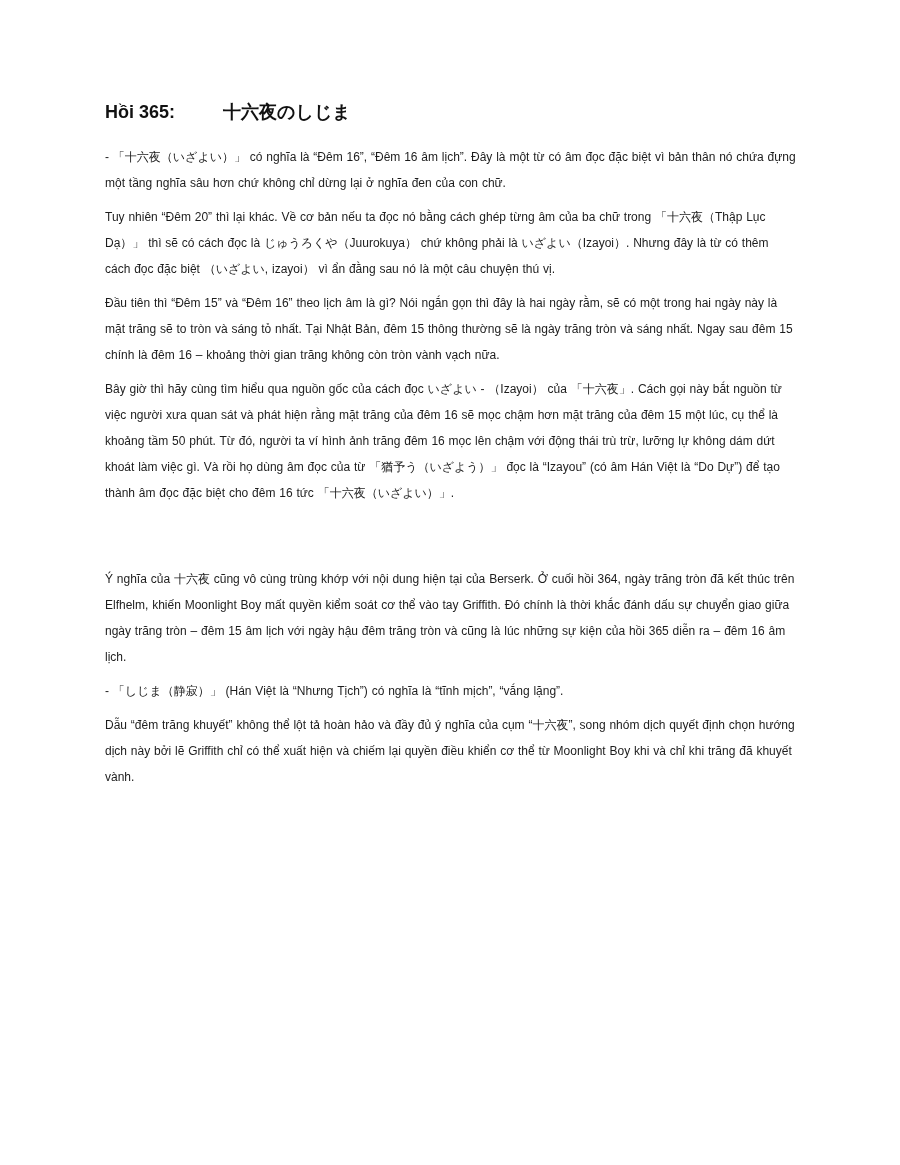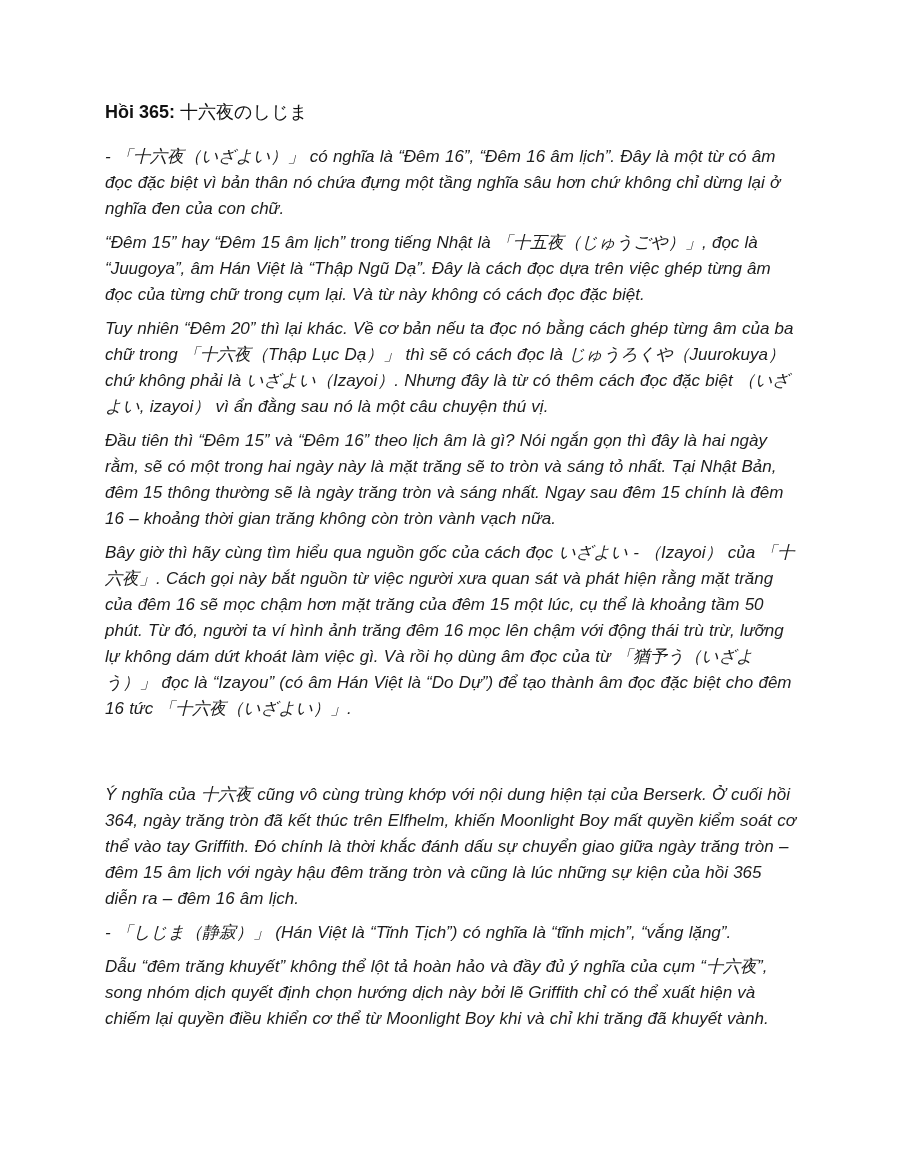--- a/index.html
+++ b/index.html
@@ -22,51 +22,50 @@
     background: #ffffff;
   }
   .doc-title {
     font-size: 18px;
     line-height: 24px;
     font-weight: bold;
     margin: 0 0 20px 0;
     color: #111111;
   }
   .doc-title .jp {
-    font-weight: normal;
+    font-weight: bold;
+    margin-left: 43px;
   }
   .para {
-    font-size: 17px;
+    font-size: 12px;
     line-height: 26px;
     margin: 0 0 8px 0;
     text-align: left;
     word-spacing: 0.5px;
-    font-style: italic;
   }
   .section-gap {
     margin-top: 60px;
   }
 </style>
 </head>
 <body>
 
 <div class="page">
 
   <h1 class="doc-title"><span>Hồi 365:</span>&nbsp;<span class="jp">十六夜のしじま</span></h1>
 
   <p class="para">- 「十六夜（いざよい）」 có nghĩa là “Đêm 16”, “Đêm 16 âm lịch”. Đây là một từ có âm đọc đặc biệt vì bản thân nó chứa đựng một tầng nghĩa sâu hơn chứ không chỉ dừng lại ở nghĩa đen của con chữ.</p>
 
-  <p class="para">“Đêm 15” hay “Đêm 15 âm lịch” trong tiếng Nhật là 「十五夜（じゅうごや）」, đọc là “Juugoya”, âm Hán Việt là “Thập Ngũ Dạ”. Đây là cách đọc dựa trên việc ghép từng âm đọc của từng chữ trong cụm lại. Và từ này không có cách đọc đặc biệt.</p>
 
   <p class="para">Tuy nhiên “Đêm 20” thì lại khác. Về cơ bản nếu ta đọc nó bằng cách ghép từng âm của ba chữ trong 「十六夜（Thập Lục Dạ）」 thì sẽ có cách đọc là じゅうろくや（Juurokuya） chứ không phải là いざよい（Izayoi）. Nhưng đây là từ có thêm cách đọc đặc biệt （いざよい, izayoi） vì ẩn đằng sau nó là một câu chuyện thú vị.</p>
 
   <p class="para">Đầu tiên thì “Đêm 15” và “Đêm 16” theo lịch âm là gì? Nói ngắn gọn thì đây là hai ngày rằm, sẽ có một trong hai ngày này là mặt trăng sẽ to tròn và sáng tỏ nhất. Tại Nhật Bản, đêm 15 thông thường sẽ là ngày trăng tròn và sáng nhất. Ngay sau đêm 15 chính là đêm 16 – khoảng thời gian trăng không còn tròn vành vạch nữa.</p>
 
   <p class="para">Bây giờ thì hãy cùng tìm hiểu qua nguồn gốc của cách đọc いざよい - （Izayoi） của 「十六夜」. Cách gọi này bắt nguồn từ việc người xưa quan sát và phát hiện rằng mặt trăng của đêm 16 sẽ mọc chậm hơn mặt trăng của đêm 15 một lúc, cụ thể là khoảng tầm 50 phút. Từ đó, người ta ví hình ảnh trăng đêm 16 mọc lên chậm với động thái trù trừ, lưỡng lự không dám dứt khoát làm việc gì. Và rồi họ dùng âm đọc của từ 「猶予う（いざよう）」 đọc là “Izayou” (có âm Hán Việt là “Do Dự”) để tạo thành âm đọc đặc biệt cho đêm 16 tức 「十六夜（いざよい）」.</p>
 
   <p class="para section-gap">Ý nghĩa của 十六夜 cũng vô cùng trùng khớp với nội dung hiện tại của Berserk. Ở cuối hồi 364, ngày trăng tròn đã kết thúc trên Elfhelm, khiến Moonlight Boy mất quyền kiểm soát cơ thể vào tay Griffith. Đó chính là thời khắc đánh dấu sự chuyển giao giữa ngày trăng tròn – đêm 15 âm lịch với ngày hậu đêm trăng tròn và cũng là lúc những sự kiện của hồi 365 diễn ra – đêm 16 âm lịch.</p>
 
-  <p class="para">- 「しじま（静寂）」 (Hán Việt là “Tĩnh Tịch”) có nghĩa là “tĩnh mịch”, “vắng lặng”.</p>
+  <p class="para">- 「しじま（静寂）」 (Hán Việt là “Nhưng Tịch”) có nghĩa là “tĩnh mịch”, “vắng lặng”.</p>
 
 
   <p class="para">Dẫu “đêm trăng khuyết” không thể lột tả hoàn hảo và đầy đủ ý nghĩa của cụm “十六夜”, song nhóm dịch quyết định chọn hướng dịch này bởi lẽ Griffith chỉ có thể xuất hiện và chiếm lại quyền điều khiển cơ thể từ Moonlight Boy khi và chỉ khi trăng đã khuyết vành.</p>
 
 </div>
 
 </body></html>

